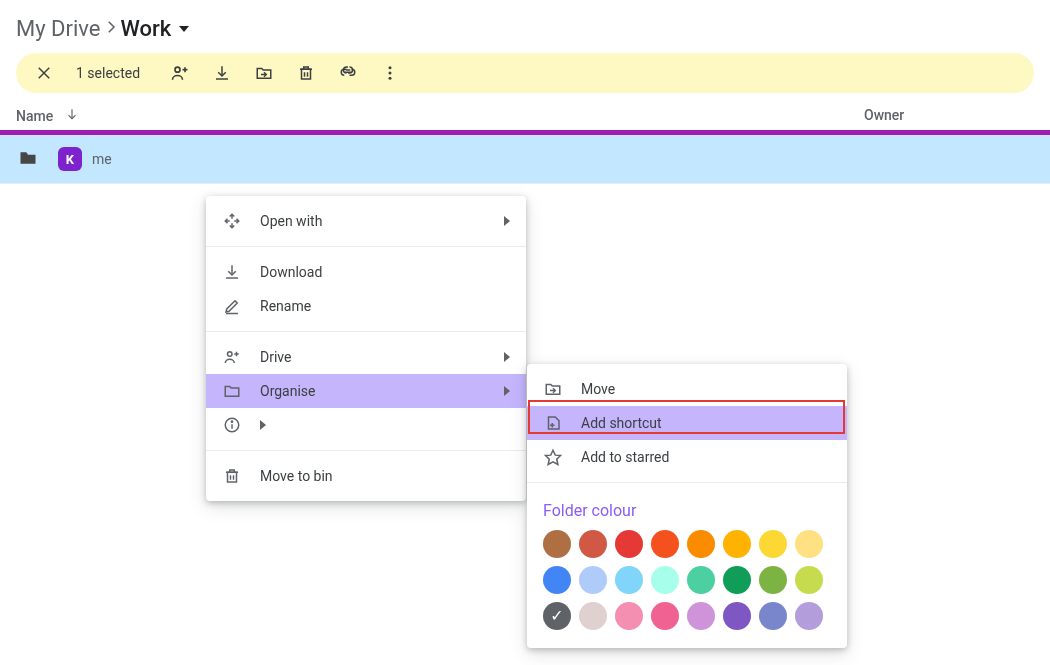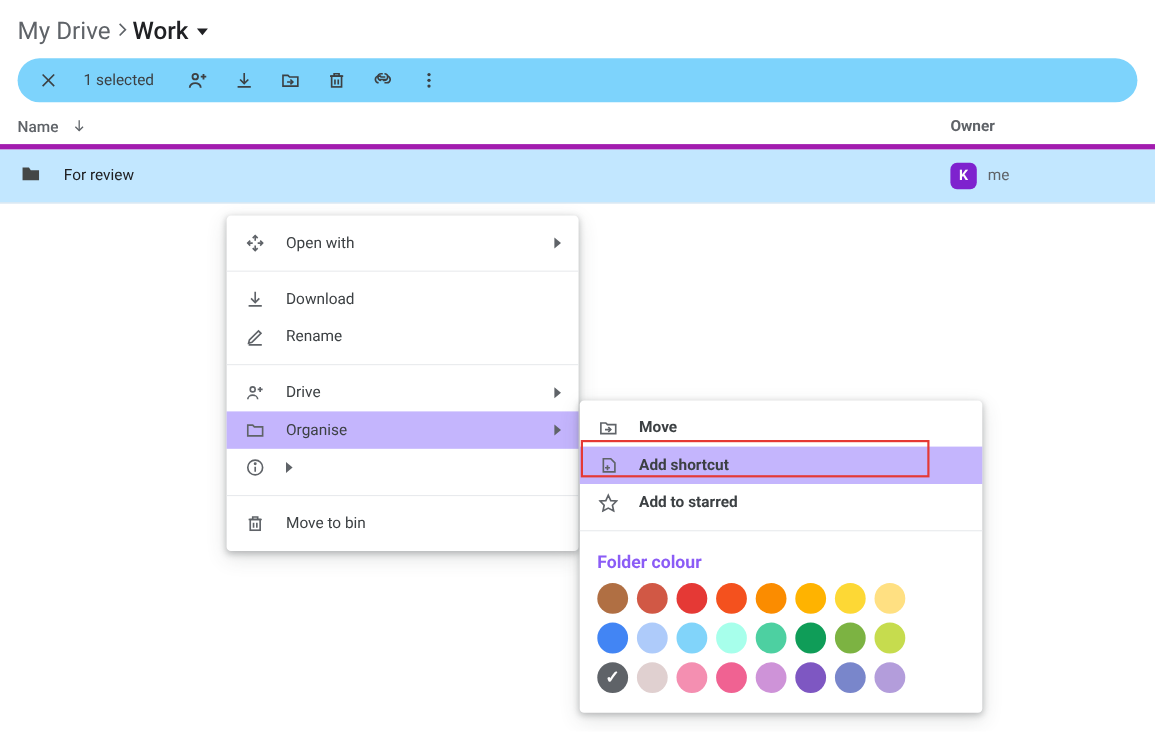--- a/index.html
+++ b/index.html
@@ -36,21 +36,21 @@
     color: #5f6368;
   }
   .dropdown-caret {
     width: 0; height: 0;
     border-left: 5px solid transparent;
     border-right: 5px solid transparent;
     border-top: 6px solid #202124;
     margin-left: 4px;
   }
   .toolbar {
-    background: #7dd3fc;
+    background: #fef9c3;
     border-radius: 24px;
     margin: 4px 16px;
     padding: 8px 16px;
     display: flex;
     align-items: center;
     gap: 18px;
   }
   .toolbar .icon-btn {
     cursor: pointer;
     display: flex;
@@ -73,21 +73,21 @@
     color: #5f6368;
     font-size: 14px;
     font-weight: 500;
   }
   .header-row .col-name {
     display: flex;
     align-items: center;
     gap: 12px;
     flex: 1 1 auto;
   }
-  .header-row .col-owner { width: 170px; font-weight: bold; }
+  .header-row .col-owner { width: 170px; }
   .list-row {
     display: flex;
     align-items: center;
     padding: 12px 16px;
     background: #c2e7ff;
     border-bottom: 1px solid #e8eaed;
   }
   .list-row .folder-ic {
     margin-right: 18px;
     color: #444746;
@@ -265,21 +265,20 @@
     <span>Owner</span>
   </div>
 </div>
 
 <div class="list-row">
   <span class="folder-ic">
     <svg width="24" height="20" viewBox="0 0 24 24" fill="#444746">
         <path d="M3 5h7l2 3h9v11H3z"></path>
       </svg>
   </span>
-  <span class="name">For review</span>
   <div class="owner-cell">
     <span class="avatar">K</span>
     <span>me</span>
   </div>
 </div>
 
 <div class="menu" style="left:206px; top:196px; width:320px;">
   <div class="menu-item">
     <span class="mi-icon">
       <svg width="18" height="18" viewBox="0 0 24 24" fill="none" stroke="#5f6368" stroke-width="2">
@@ -356,21 +355,21 @@
           <line x1="4" y1="7" x2="20" y2="7"></line>
           <line x1="10" y1="11" x2="10" y2="17"></line>
           <line x1="14" y1="11" x2="14" y2="17"></line>
           <path d="M9 7V4h6v3"></path>
         </svg>
     </span>
     <span class="mi-label">Move to bin</span>
   </div>
 </div>
 
-<div class="menu" style="left:527px; top:364px; width:366px;font-weight:bold;">
+<div class="menu" style="left:527px; top:364px; width:320px;">
   <div class="menu-item">
     <span class="mi-icon">
       <svg width="18" height="18" viewBox="0 0 24 24" fill="none" stroke="#5f6368" stroke-width="2">
           <path d="M3 6h6l2 2h10v11H3z"></path>
           <polyline points="12 11 15 14 12 17"></polyline>
           <line x1="8" y1="14" x2="15" y2="14"></line>
         </svg>
     </span>
     <span class="mi-label">Move</span>
   </div>

